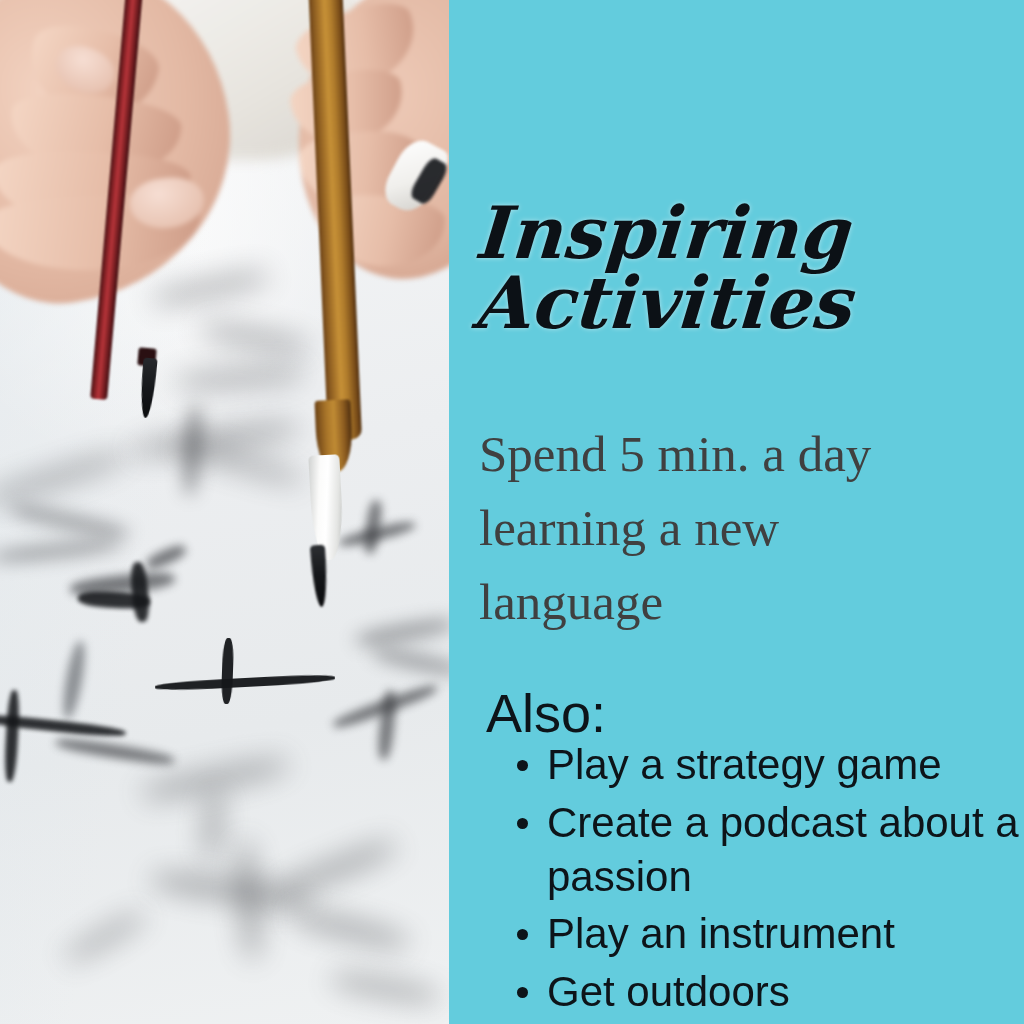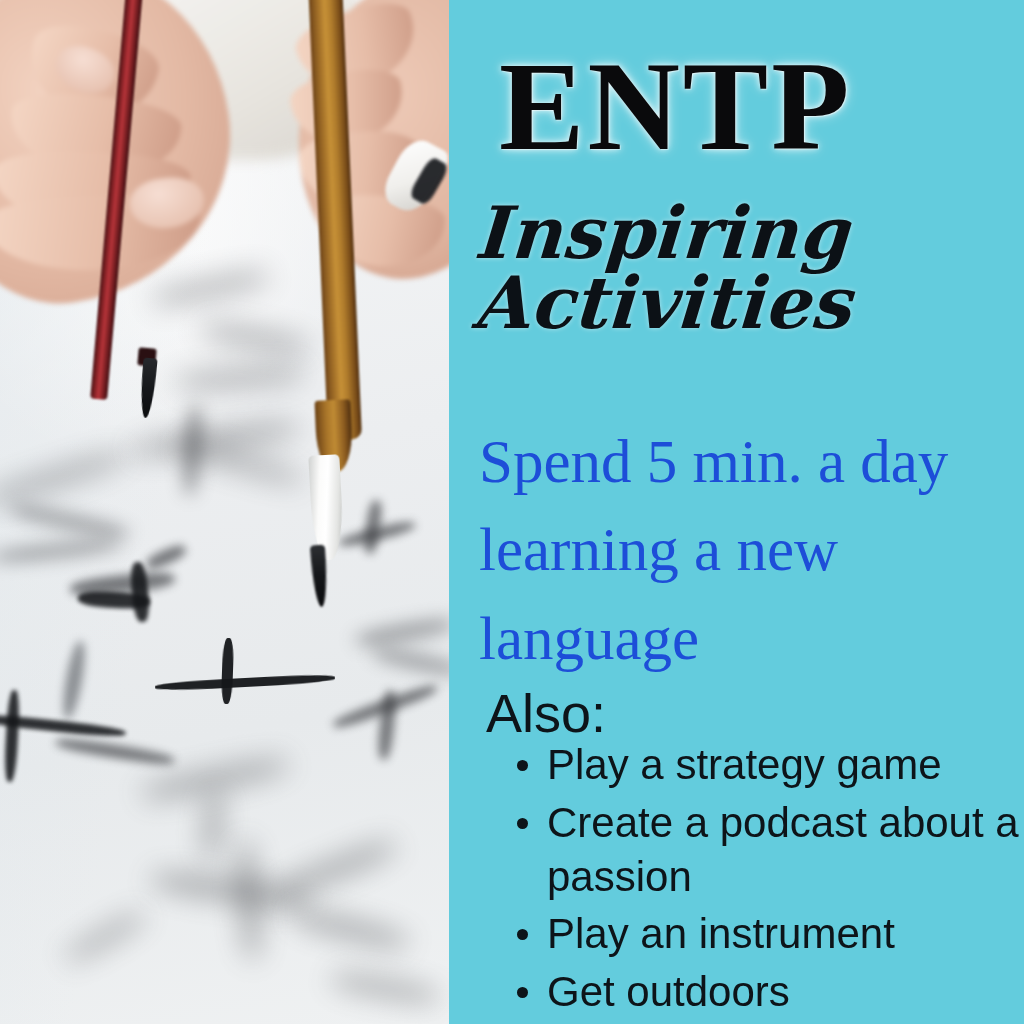--- a/index.html
+++ b/index.html
@@ -242,23 +242,23 @@
   }
   .subtitle .l { display: block; }
   .subtitle .l2 { margin-left: 6px; }
 
   .lede {
     position: absolute;
     left: 30px;
     top: 418px;
     width: 470px;
     font-family: "Liberation Serif", "DejaVu Serif", serif;
-    font-size: 61px;
+    font-size: 51px;
     line-height: 1.45;
-    color: #1d4ed8;
+    color: #404040;
   }
 
   .also {
     position: absolute;
     left: 37px;
     top: 686px;
     font-family: "Liberation Sans", "DejaVu Sans", sans-serif;
     font-size: 54px;
     line-height: 1;
     color: #0d1419;
@@ -368,21 +368,20 @@
     <div class="brush-wood-taper"></div>
     <div class="brush-white"></div>
     <div class="brush-black-tip"></div>
 
     <div class="white-bit"></div>
     <div class="white-bit2"></div>
   </div>
 
   <div class="panel">
 
-    <div class="title">ENTP</div>
 
     <div class="subtitle">
       <span class="l l1">Inspiring</span>
       <span class="l l2">Activities</span>
     </div>
 
     <div class="lede">Spend 5 min. a day learning a new language</div>
 
     <div class="also">Also:</div>
 

